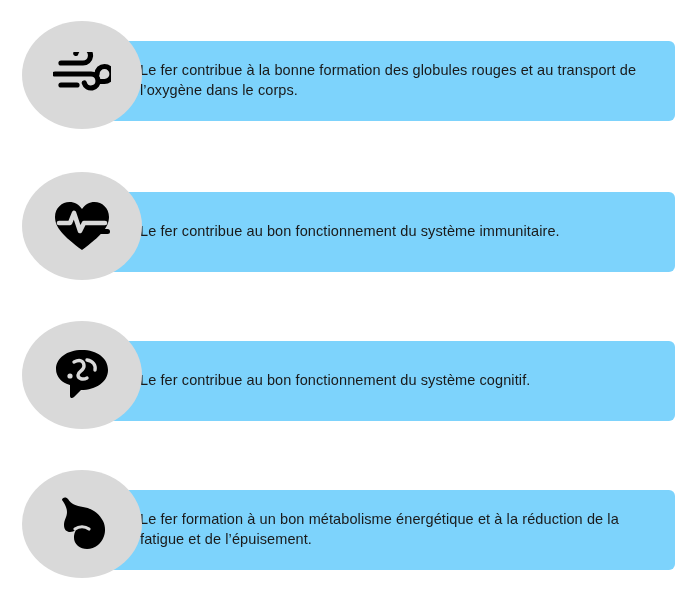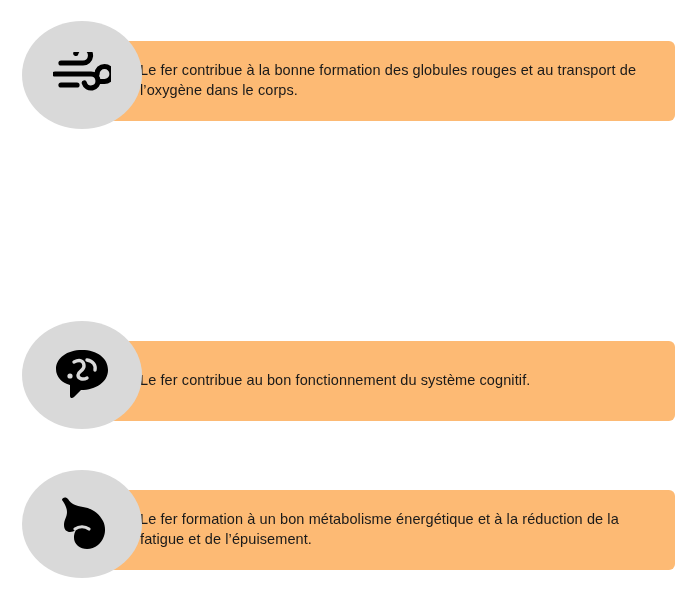--- a/index.html
+++ b/index.html
@@ -30,21 +30,21 @@
   .row-2 { top: 164px; }
   .row-3 { top: 313px; text-decoration: underline; }
   .row-4 { top: 462px; }
 
   .text-panel {
     position: absolute;
     left: 74px;
     top: 28px;
     width: 601px;
     height: 80px;
-    background: #fdba74;
+    background: #7dd3fc;
     border-radius: 6px;
     display: flex;
     align-items: center;
     box-sizing: border-box;
     padding-left: 66px;
     padding-right: 22px;
   }
   .text-panel .benefit-text {
     font-size: 14.5px;
     line-height: 1.35;
@@ -83,20 +83,34 @@
         <svg width="58" height="46" viewBox="0 0 58 46" fill="none" xmlns="http://www.w3.org/2000/svg">
           <path d="M8 11 H30 a7.5 7.5 0 1 0 -7.2 -9.6" stroke="#000" stroke-width="5.2" stroke-linecap="round" fill="none"></path>
           <path d="M2 22 H38 a7 7 0 1 1 -6.7 9" stroke="#000" stroke-width="5.2" stroke-linecap="round" fill="none"></path>
           <path d="M8 33 H24" stroke="#000" stroke-width="5.2" stroke-linecap="round" fill="none"></path>
           <path d="M44 22 a7.5 7.5 0 1 1 7.5 7.5 H46" stroke="#000" stroke-width="5.2" stroke-linecap="round" fill="none"></path>
         </svg>
       </span>
     </div>
   </div>
 
+  <div class="benefit-row row-2">
+    <div class="text-panel">
+      <span class="benefit-text">Le fer contribue au bon fonctionnement du système immunitaire.</span>
+    </div>
+    <div class="icon-bubble">
+      <span>
+        <svg width="58" height="52" viewBox="0 0 58 52" xmlns="http://www.w3.org/2000/svg">
+          <path d="M29 50 C10 36 2 27 2 17 C2 8 9 2 16.5 2 C21.5 2 26 4.6 29 9 C32 4.6 36.5 2 41.5 2 C49 2 56 8 56 17 C56 27 48 36 29 50 Z" fill="#000"></path>
+          <path d="M6 23 H17 L21 13 L27 31 L31 23 H52" stroke="#d9d9d9" stroke-width="4.6" fill="none" stroke-linecap="round" stroke-linejoin="round"></path>
+          <rect x="40" y="29" width="17" height="5" rx="2.5" fill="#000"></rect>
+        </svg>
+      </span>
+    </div>
+  </div>
 
   <div class="benefit-row row-3">
     <div class="text-panel">
       <span class="benefit-text">Le fer contribue au bon fonctionnement du système cognitif.</span>
     </div>
     <div class="icon-bubble">
       <span>
         <svg width="56" height="54" viewBox="0 0 56 54" xmlns="http://www.w3.org/2000/svg">
           <path d="M28 2 C13 2 2 10 2 21 C2 29 8 35 16 37 L16 48 C16 50 18 51 20 49 L27 42 C42 42 54 34 54 22 C54 10 43 2 28 2 Z" fill="#000"></path>
           <path d="M20 14 C26 11 30 13 30 18 C30 23 24 23 24 27 C24 31 29 32 33 30" stroke="#d9d9d9" stroke-width="3.4" fill="none" stroke-linecap="round"></path>

